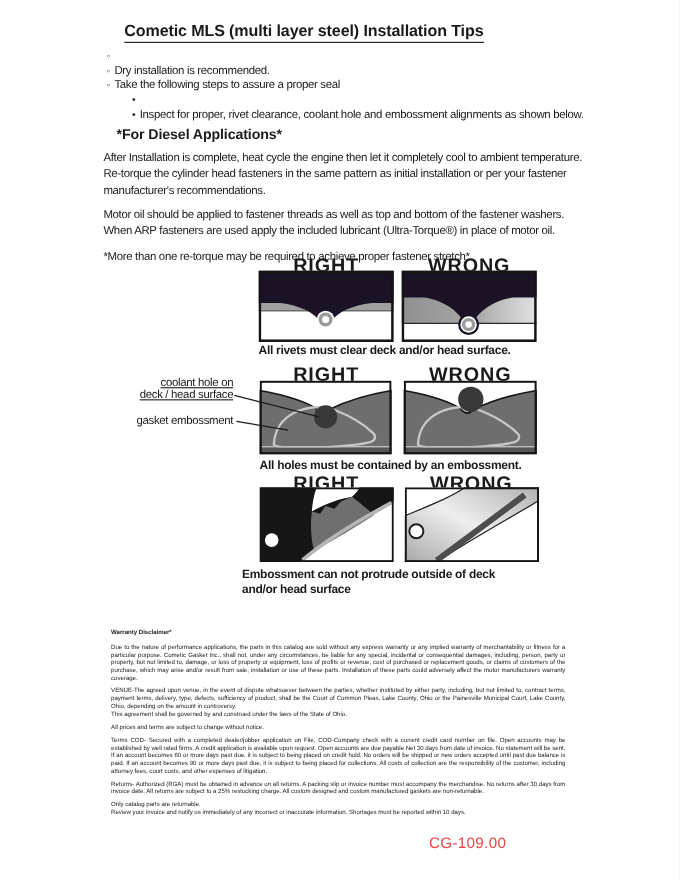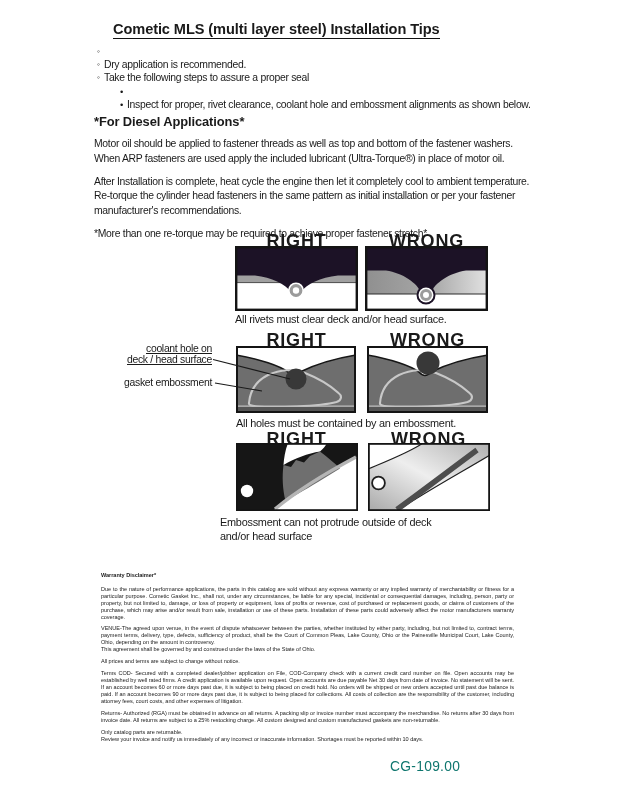--- a/index.html
+++ b/index.html
@@ -9,73 +9,73 @@
   .title{position:absolute;left:113px;top:21px;font-size:14.6px;font-weight:bold;
          letter-spacing:-0.1px;border-bottom:1.7px solid #111;padding-bottom:1px;}
 
   .bullets{position:absolute;left:97px;top:45px;font-size:10.4px;line-height:13.2px;letter-spacing:-0.3px;}
   .bullet{display:flex;}
   .bullet .m1{width:7px;font-size:8.5px;line-height:13.2px;}
   .bullet .m2{width:7px;font-size:9.5px;line-height:13.2px;}
   .bullet.sub{margin-left:23px;}
 
   .diesel{position:absolute;left:94px;top:114px;width:442px;letter-spacing:-0.3px;}
-  .diesel h2{font-size:12.9px;font-weight:bold;margin:0 0 8px 0;letter-spacing:-0.1px;}
+  .diesel h2{font-size:12.9px;font-weight:bold;margin:0 0 8px 12px;letter-spacing:-0.1px;}
   .diesel p{font-size:10.4px;line-height:14.8px;margin:0 0 8px 0;}
 
   .dg-label{position:absolute;width:123px;text-align:center;font-size:18px;font-weight:bold;letter-spacing:0.8px;}
   .dg-box{position:absolute;}
   .dg-box svg{display:block;}
-  .caption{position:absolute;font-size:10.9px;font-weight:normal;letter-spacing:-0.25px;line-height:13.5px;}
+  .caption{position:absolute;font-size:10.9px;font-weight:bold;letter-spacing:-0.25px;line-height:13.5px;}
   .caption.centered{text-align:left;}
   .side-label{position:absolute;left:90px;width:122px;text-align:right;font-size:10.4px;
               letter-spacing:-0.3px;line-height:11.4px;}
   .overlay{position:absolute;left:0;top:0;pointer-events:none;}
 
   .warranty{position:absolute;left:101px;top:572px;width:826px;transform:scale(0.5);
             transform-origin:0 0;font-size:11.1px;line-height:13.9px;color:#222;
             text-align:justify;letter-spacing:-0.05px;}
   .warranty .w-head{font-weight:bold;text-align:left;margin:0 0 13px 0;}
   .warranty p{margin:0 0 10px 0;}
   .warranty p.keep{margin-bottom:0;}
 
-  .code{position:absolute;left:390px;top:759px;font-size:13.8px;letter-spacing:0.3px;color:#0f766e;}
+  .code{position:absolute;left:390px;top:759px;font-size:13.8px;letter-spacing:0.3px;color:#ef4444;}
 </style>
 </head>
 <body>
 
 <div class="page">
 
   <div class="title">Cometic MLS (multi layer steel) Installation Tips</div>
 
   <div class="bullets">
     <div class="bullet">
       <span class="m1">◦</span>
     </div>
     <div class="bullet">
       <span class="m1">◦</span>
-      <span>Dry application is recommended.</span>
+      <span>Dry installation is recommended.</span>
     </div>
     <div class="bullet">
       <span class="m1">◦</span>
       <span>Take the following steps to assure a proper seal</span>
     </div>
     <div class="bullet sub">
       <span class="m2">•</span>
     </div>
     <div class="bullet sub">
       <span class="m2">•</span>
       <span>Inspect for proper, rivet clearance, coolant hole and embossment alignments as shown below.</span>
     </div>
   </div>
 
   <div class="diesel">
     <h2>*For Diesel Applications*</h2>
+    <p>After Installation is complete, heat cycle the engine then let it completely cool to ambient temperature. Re-torque the cylinder head fasteners in the same pattern as initial installation or per your fastener manufacturer's recommendations.</p>
     <p>Motor oil should be applied to fastener threads as well as top and bottom of the fastener washers. When ARP fasteners are used apply the included lubricant (Ultra-Torque®) in place of motor oil.</p>
-    <p>After Installation is complete, heat cycle the engine then let it completely cool to ambient temperature. Re-torque the cylinder head fasteners in the same pattern as initial installation or per your fastener manufacturer's recommendations.</p>
     <p>*More than one re-torque may be required to achieve proper fastener stretch*</p>
   </div>
 
   <div class="dg-label" style="left:235px;top:231px;">RIGHT</div>
   <div class="dg-label" style="left:365px;top:231px;">WRONG</div>
 
   <div class="dg-box" style="left:235px;top:246px;">
     <svg width="123" height="65" viewBox="0 0 123 65">
       <rect width="123" height="65" fill="#ffffff"></rect>
       <rect x="0" y="29" width="123" height="7.4" fill="#a0a0a0"></rect>

